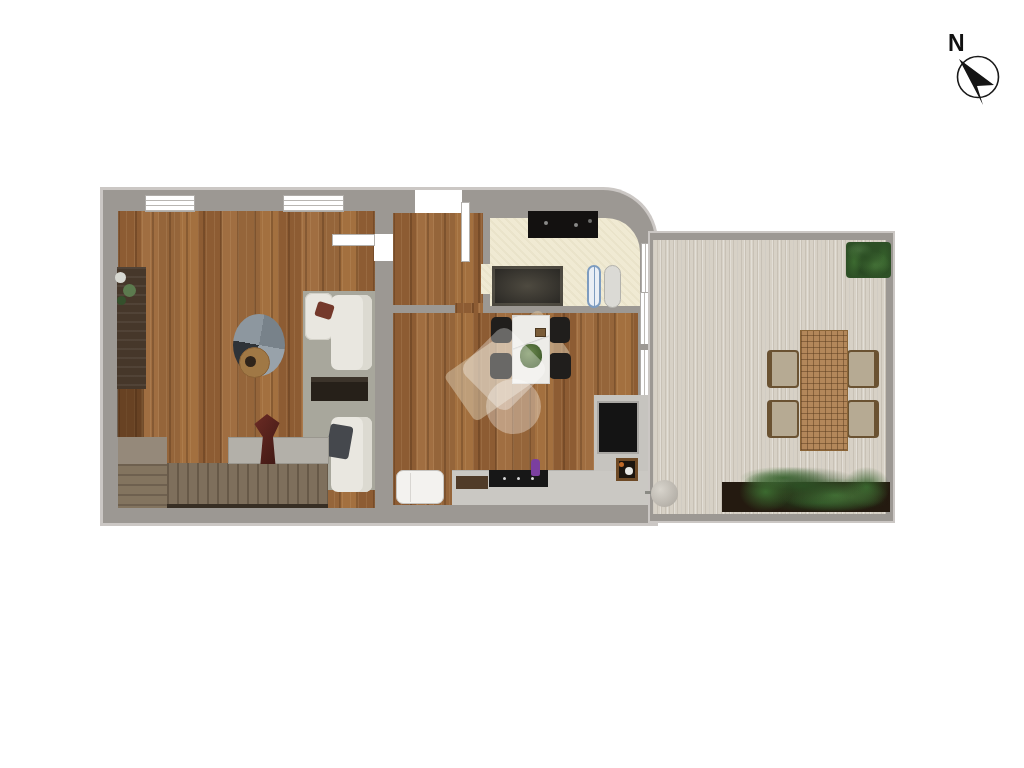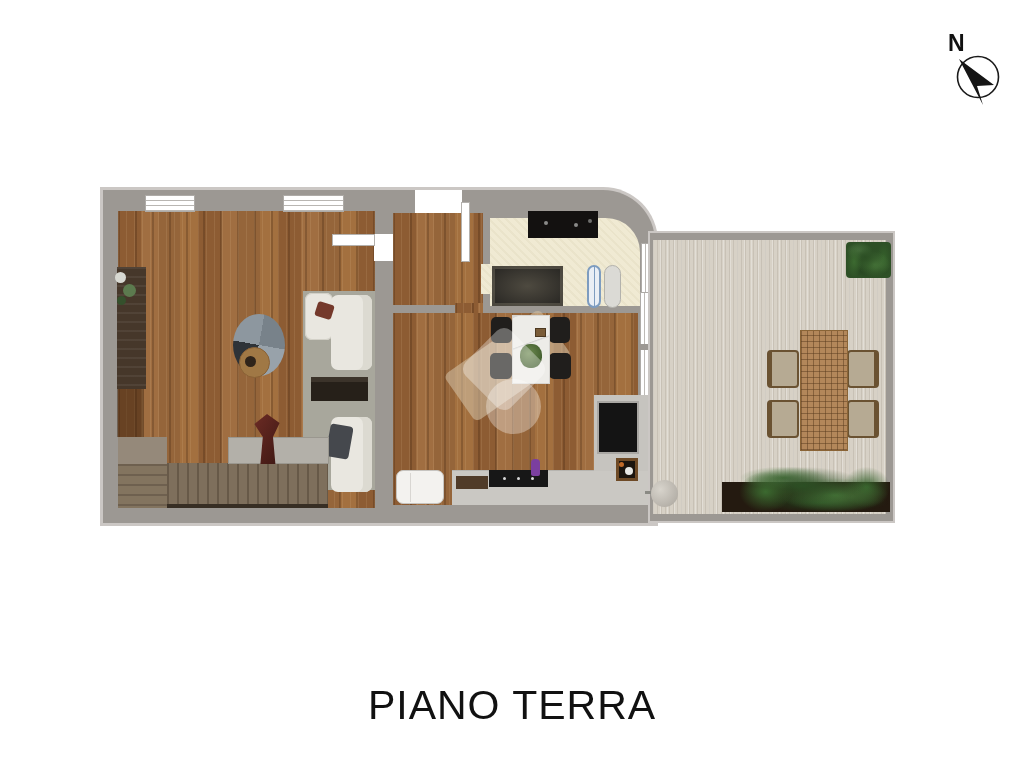--- a/index.html
+++ b/index.html
@@ -146,14 +146,13 @@
         repeating-linear-gradient(90deg, rgba(90,60,30,0.5) 0 1px, rgba(0,0,0,0) 1px 6px);"></div>
   <div class="abs" style="left:722px;top:482px;width:168px;height:30px;background:#241a10;"></div>
   <div class="abs bush" style="left:738px;top:466px;width:153px;height:47px;border-radius:20px 8px 4px 14px;"></div>
   <div class="abs" style="left:645px;top:491px;width:8px;height:3px;background:#8a8a84;"></div>
   <div class="abs" style="left:651px;top:480px;width:27px;height:27px;border-radius:50%;
        background:radial-gradient(circle at 35% 35%, #d8d4cc, #a9a49c);"></div>
 
   <div class="abs watermark" style="left:472px;top:337px;width:64px;height:64px;transform:rotate(45deg);border-radius:10px;z-index:5;"></div>
   <div class="abs watermark" style="left:486px;top:379px;width:55px;height:55px;border-radius:50%;z-index:5;"></div>
 
-  <div id="title" class="abs">PIANO TERRA</div>
 </div>
 
 </body></html>

